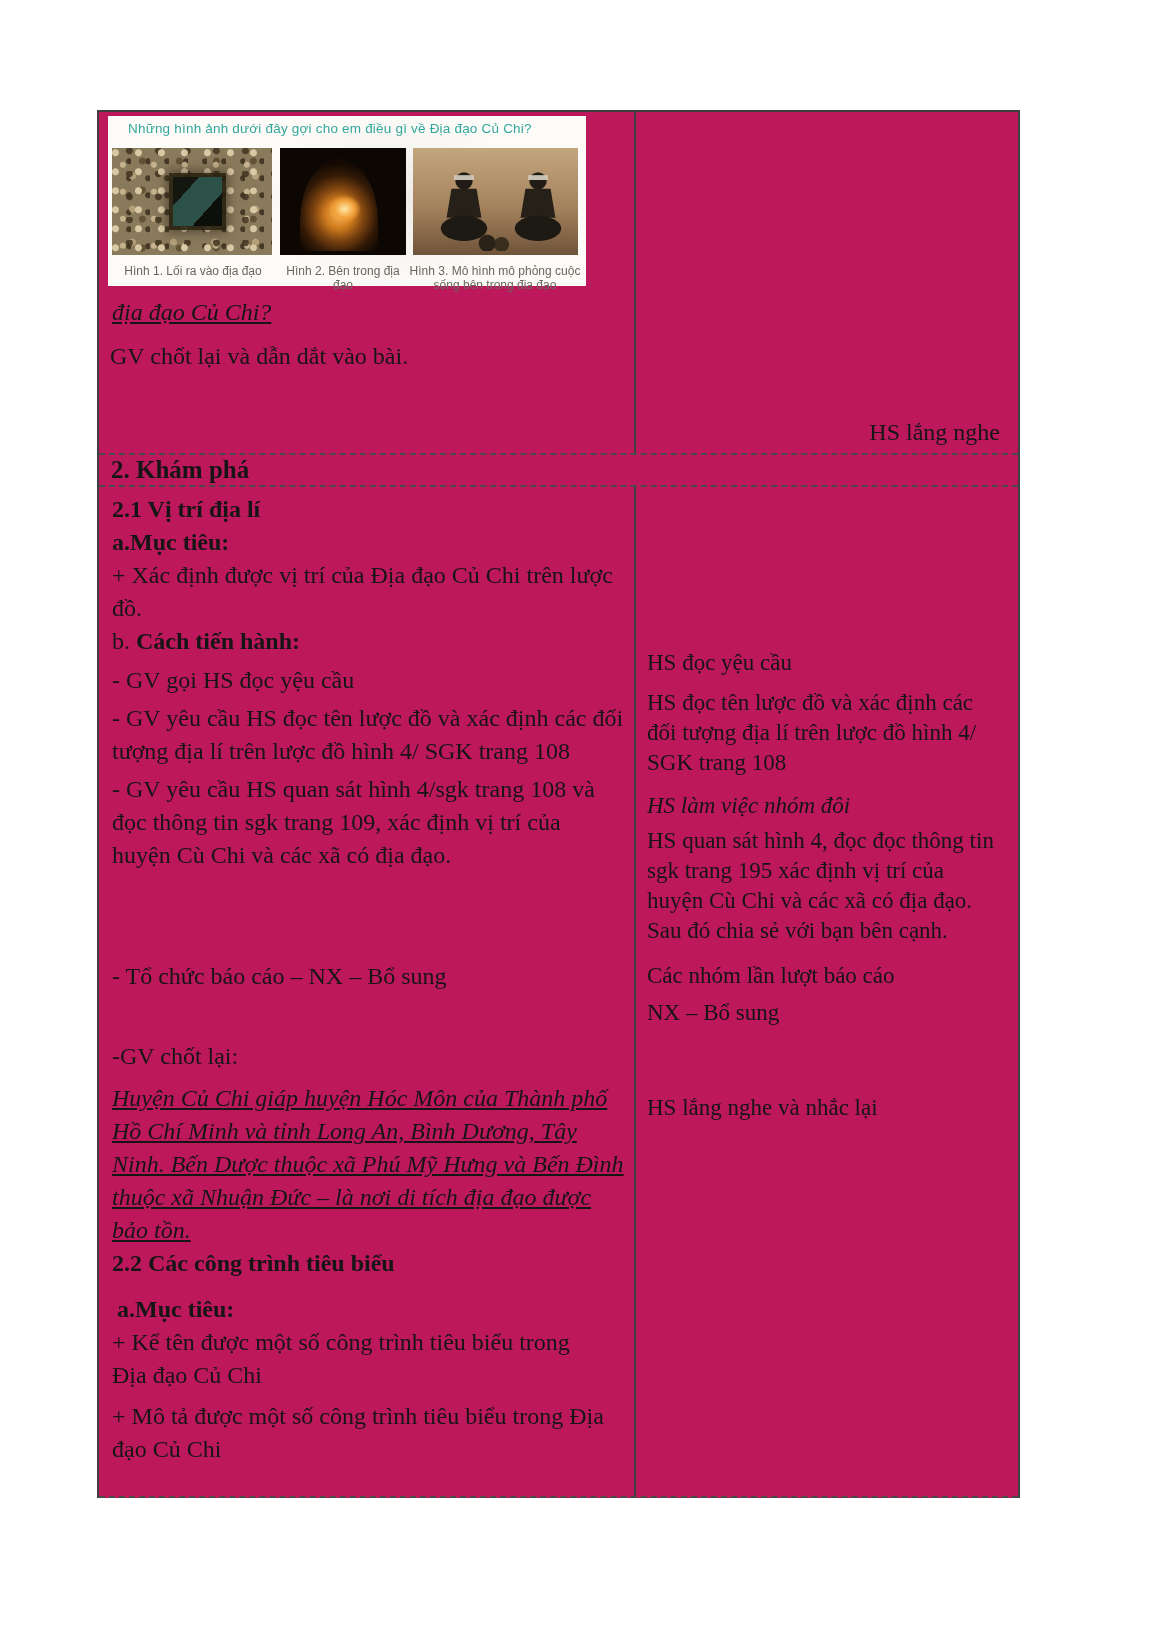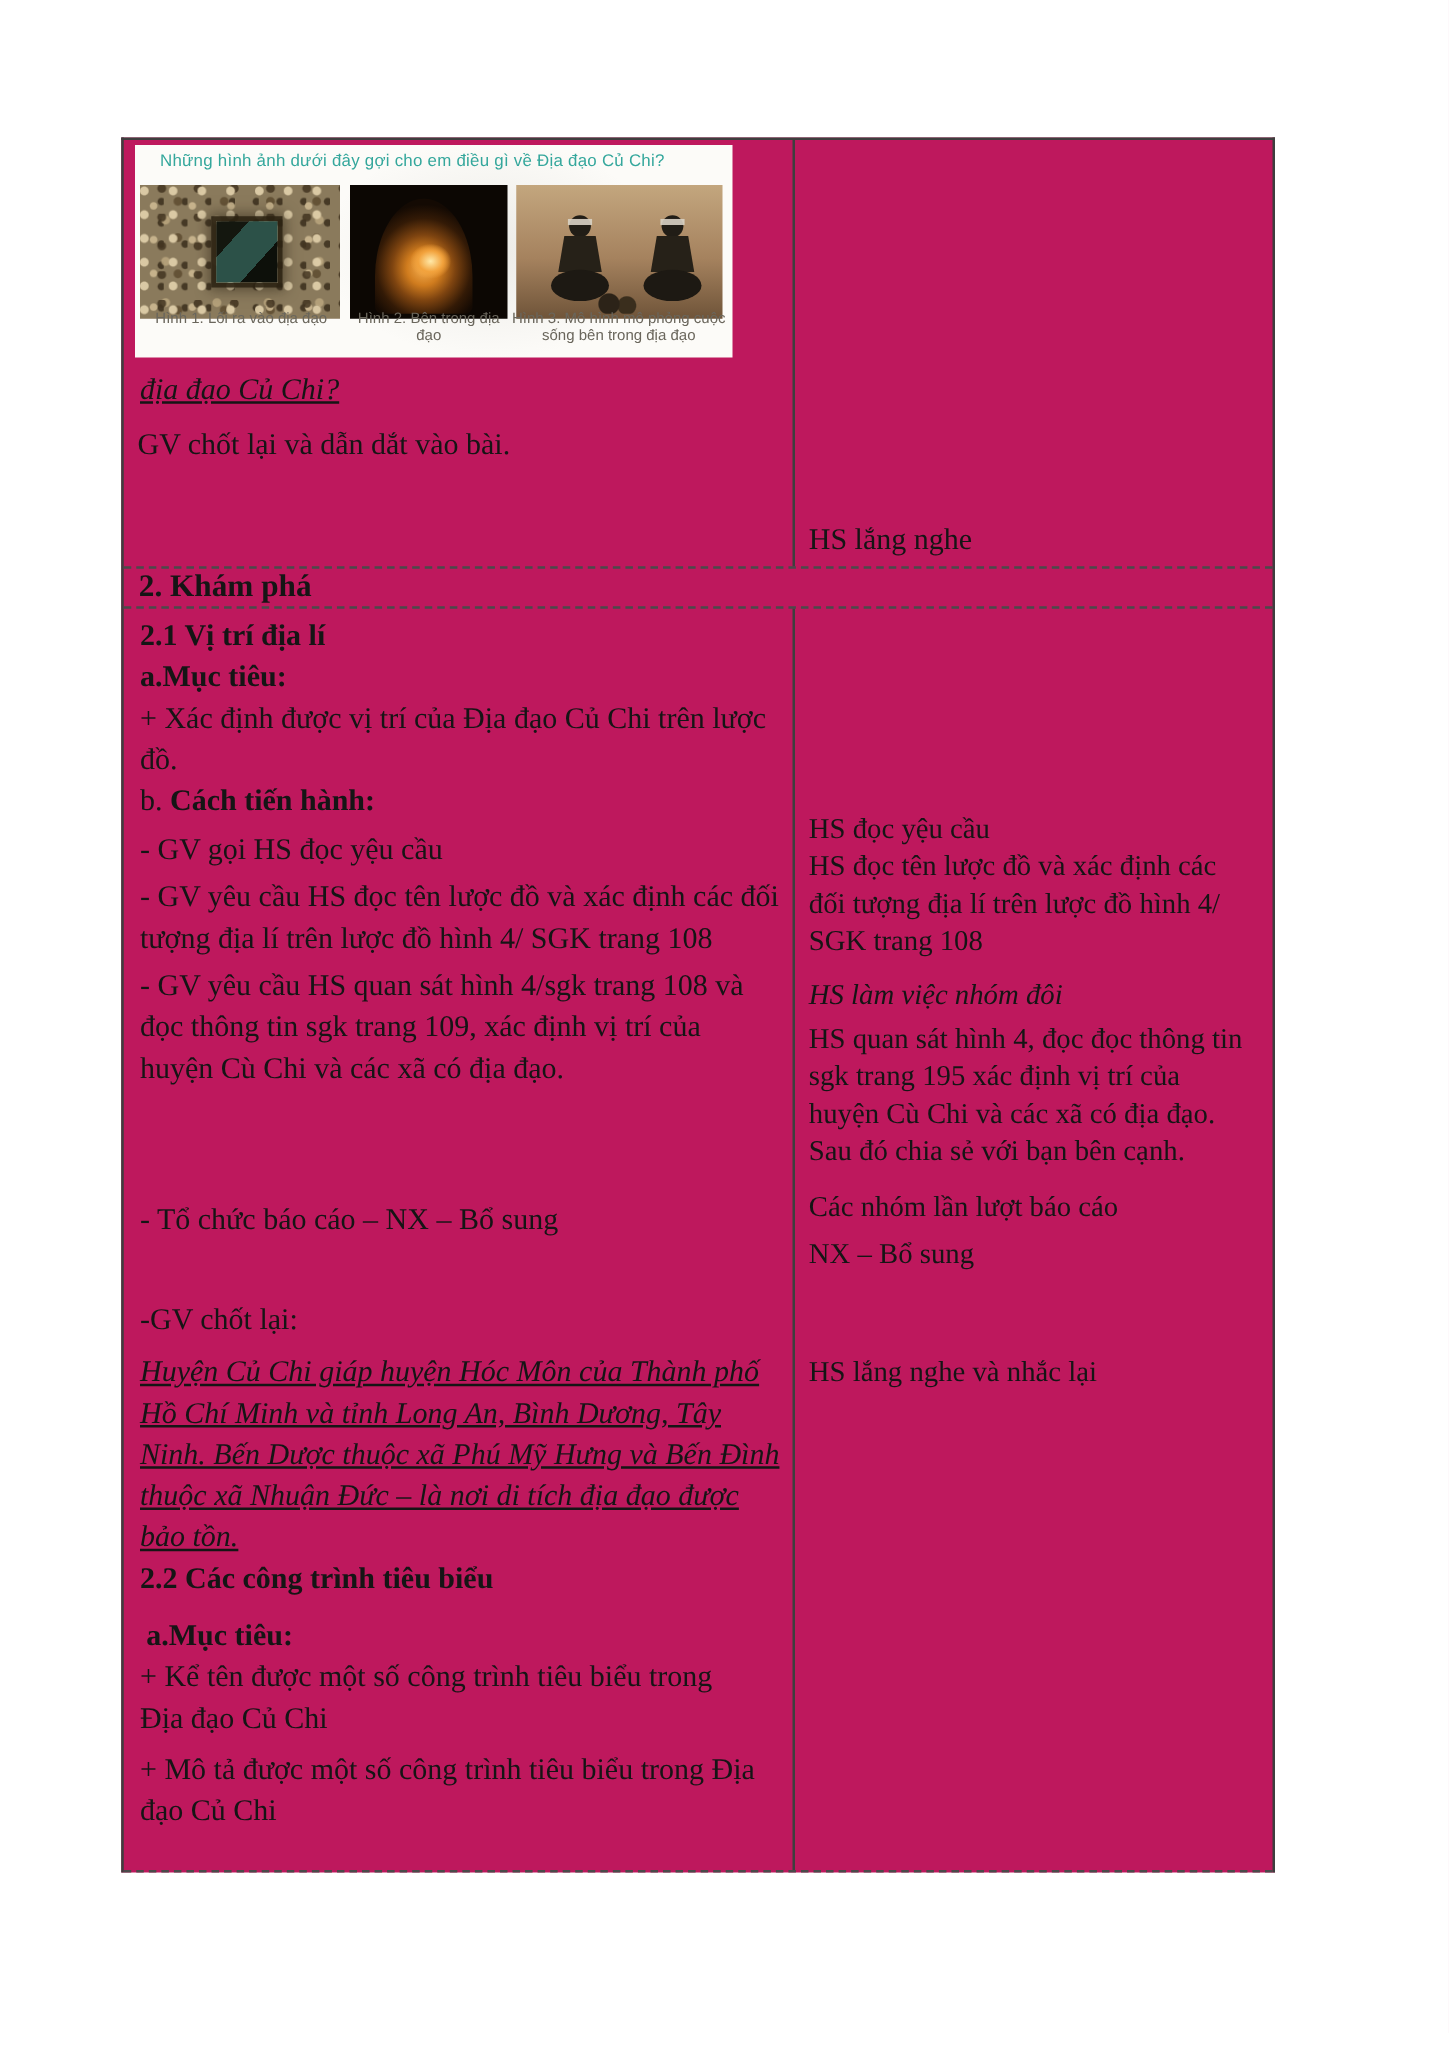--- a/index.html
+++ b/index.html
@@ -22,21 +22,21 @@
   .b{font-weight:bold;}
   .i{font-style:italic;text-decoration:underline;}
   .sec-title{font-size:25px;font-weight:bold;padding-left:12px;line-height:30px;}
 
   
   .mt2{margin-top:2px;}.mt5{margin-top:5px;}.mt6{margin-top:6px;}.mt8{margin-top:8px;}
   .mt9{margin-top:9px;}.mt13{margin-top:13px;}
   .pr30{padding-right:30px;}
 
   
-  .rmt161{margin-top:161px;}.rmt10{}.rmt13{margin-top:13px;font-style:italic;}
+  .rmt161{margin-top:161px;}.rmt10{margin-top:10px;}.rmt13{margin-top:13px;font-style:italic;}
   .rmt5{margin-top:5px;}.rmt15{margin-top:15px;}.rmt7{margin-top:7px;}.rmt65{margin-top:65px;}
 
   
   .stimulus{position:relative;margin:4px 0 0 9px;width:478px;height:170px;background:#fcfbf8;}
   .stimulus::before{content:"";position:absolute;left:150px;top:-4px;width:270px;height:175px;
         background:radial-gradient(closest-side,rgba(140,140,130,.14),rgba(140,140,130,0));}
   .stim-q{position:absolute;top:5px;left:20px;font-family:"Liberation Sans",sans-serif;
         font-size:13.5px;letter-spacing:.2px;}
   .photo{position:absolute;top:32px;height:107px;overflow:hidden;}
   .ph1{left:4px;width:160px;background-color:#8a7a5c;
@@ -56,28 +56,28 @@
        border-radius:50% 50% 8% 8% / 68% 68% 6% 6%;
        background:radial-gradient(62% 55% at 50% 60%, #f6b052 0%, #d07c1e 28%, #7e4410 52%, #331a06 78%, #140a03 100%);}
   .glow{position:absolute;left:38%;top:44%;width:26%;height:26%;border-radius:50%;
        background:radial-gradient(closest-side,#ffe9a8,#f2a23c 60%,rgba(242,162,60,0));}
   .ph3{left:305px;width:165px;background:linear-gradient(180deg,#c3a67e 0%,#a5825e 55%,#6f5439 100%);}
   .fig{position:absolute;bottom:4px;width:58px;height:84px;}
   .figA{left:22px;}.figB{left:96px;}
   .floor-items{position:absolute;left:64px;bottom:4px;width:34px;height:26px;
        background:radial-gradient(circle at 30% 70%, #2c2318 0 8px, transparent 9px),
                   radial-gradient(circle at 72% 75%, #3a2e1d 0 7px, transparent 8px);}
-  .caption{position:absolute;top:131px;font-family:"Liberation Sans",sans-serif;font-size:12px;
+  .caption{position:absolute;top:148px;font-family:"Liberation Sans",sans-serif;font-size:12px;
        line-height:14px;color:#6a665c;text-align:center;}
   .cap1{left:0;width:170px;}
   .cap2{left:172px;width:126px;}
   .cap3{left:296px;width:182px;}
 
   
-  .listen-cell{display:flex;flex-direction:column;justify-content:flex-end;padding:0 0 4px 0;}
+  .listen-cell{display:flex;flex-direction:column;justify-content:flex-end;padding:0 0 4px 0;text-align:right;}
 </style>
 </head>
 <body>
 
 <div class="page">
   <div class="tbl">
 
     <div class="row row-warmup">
       <div class="cell-left">
 

